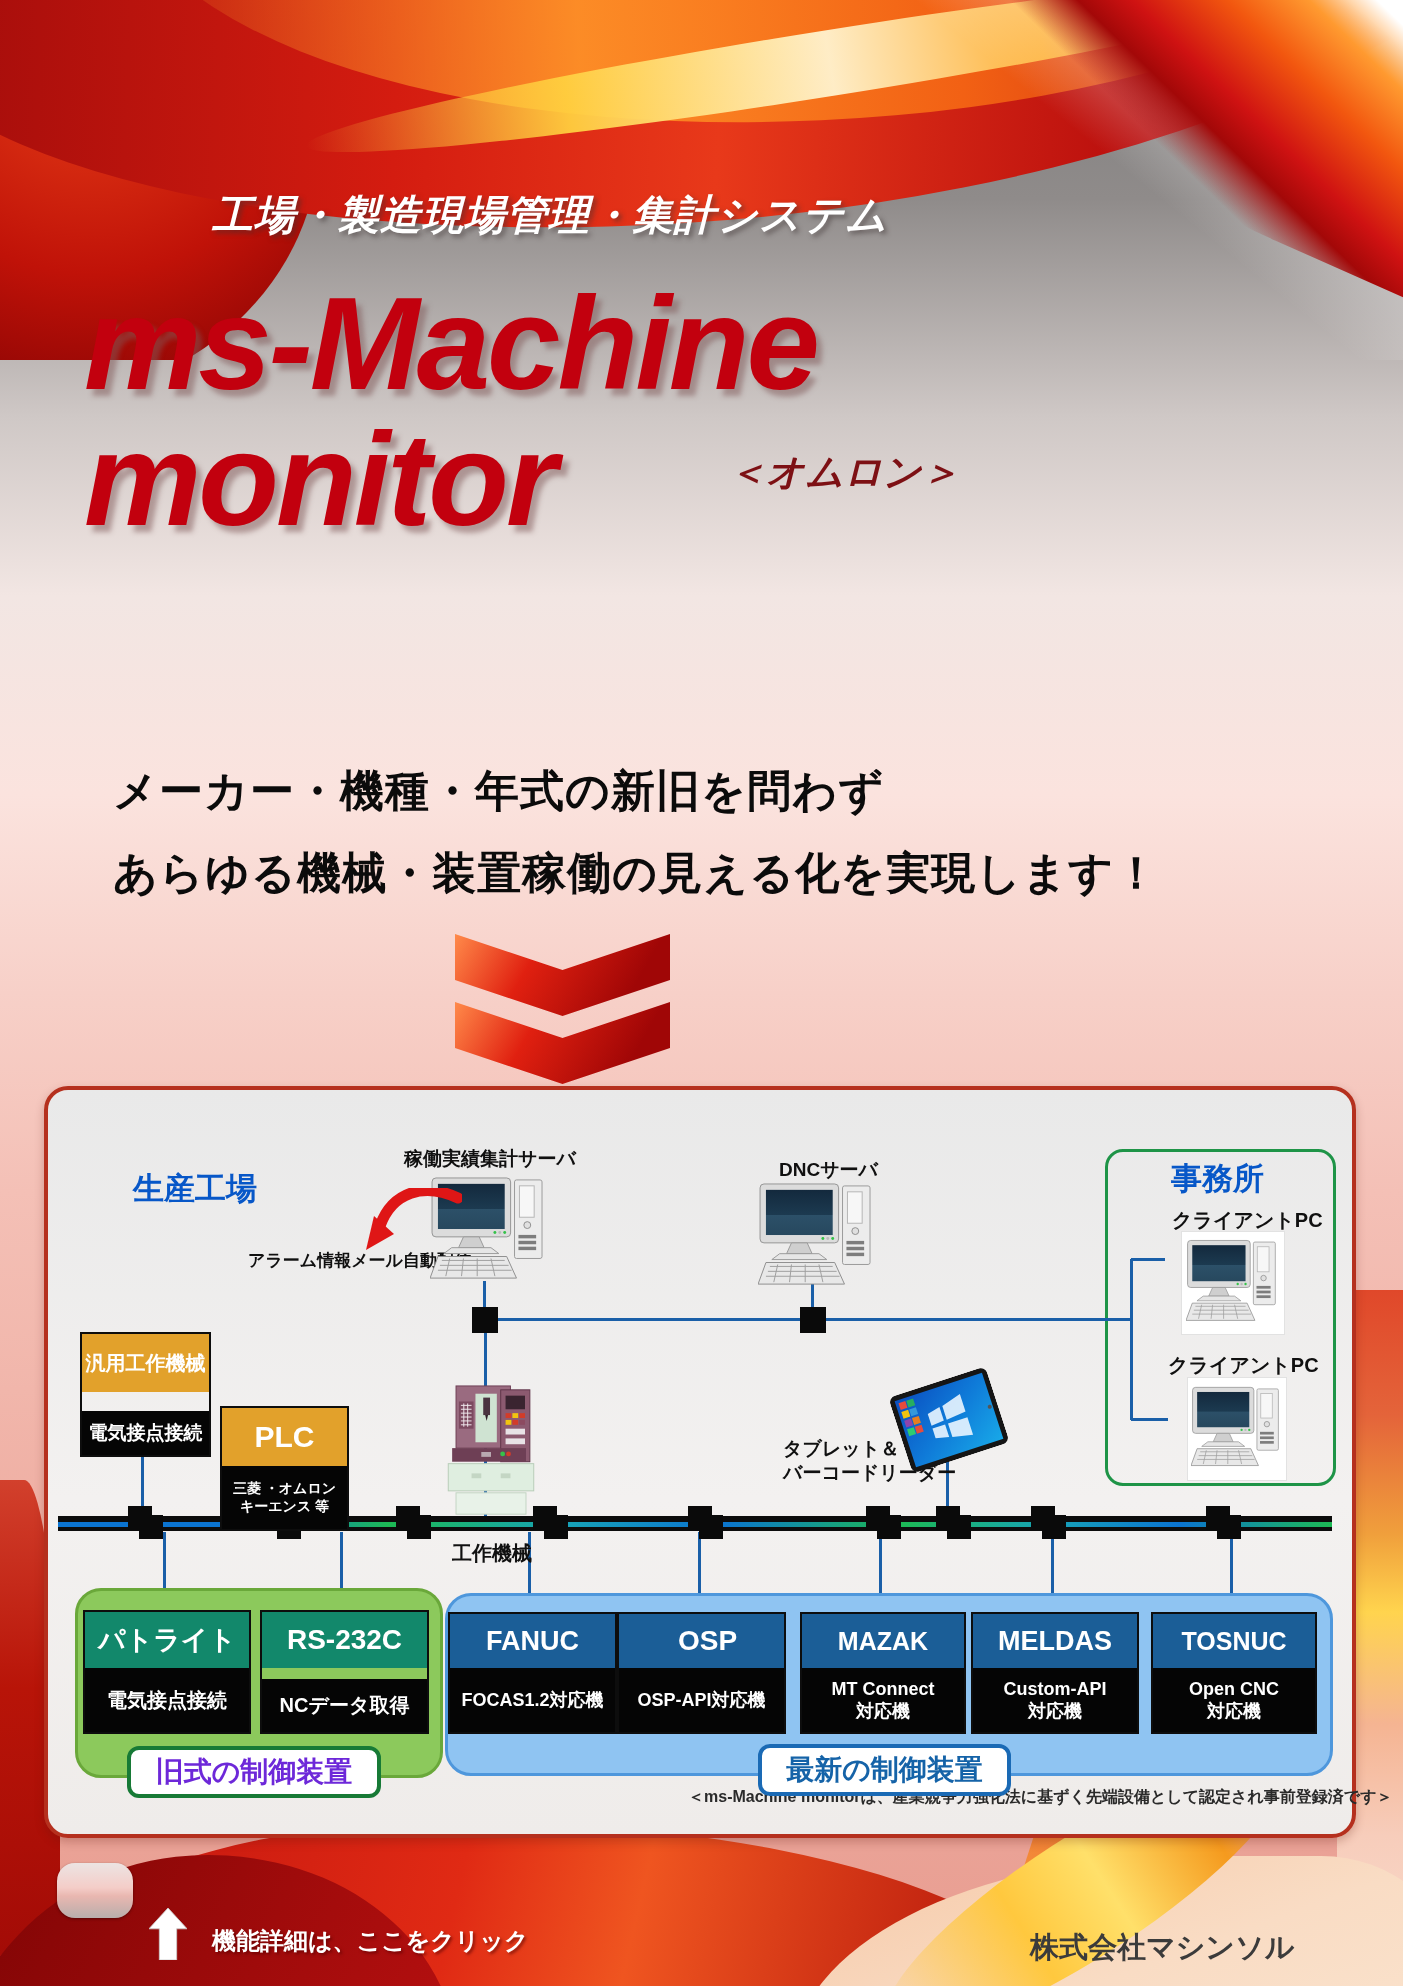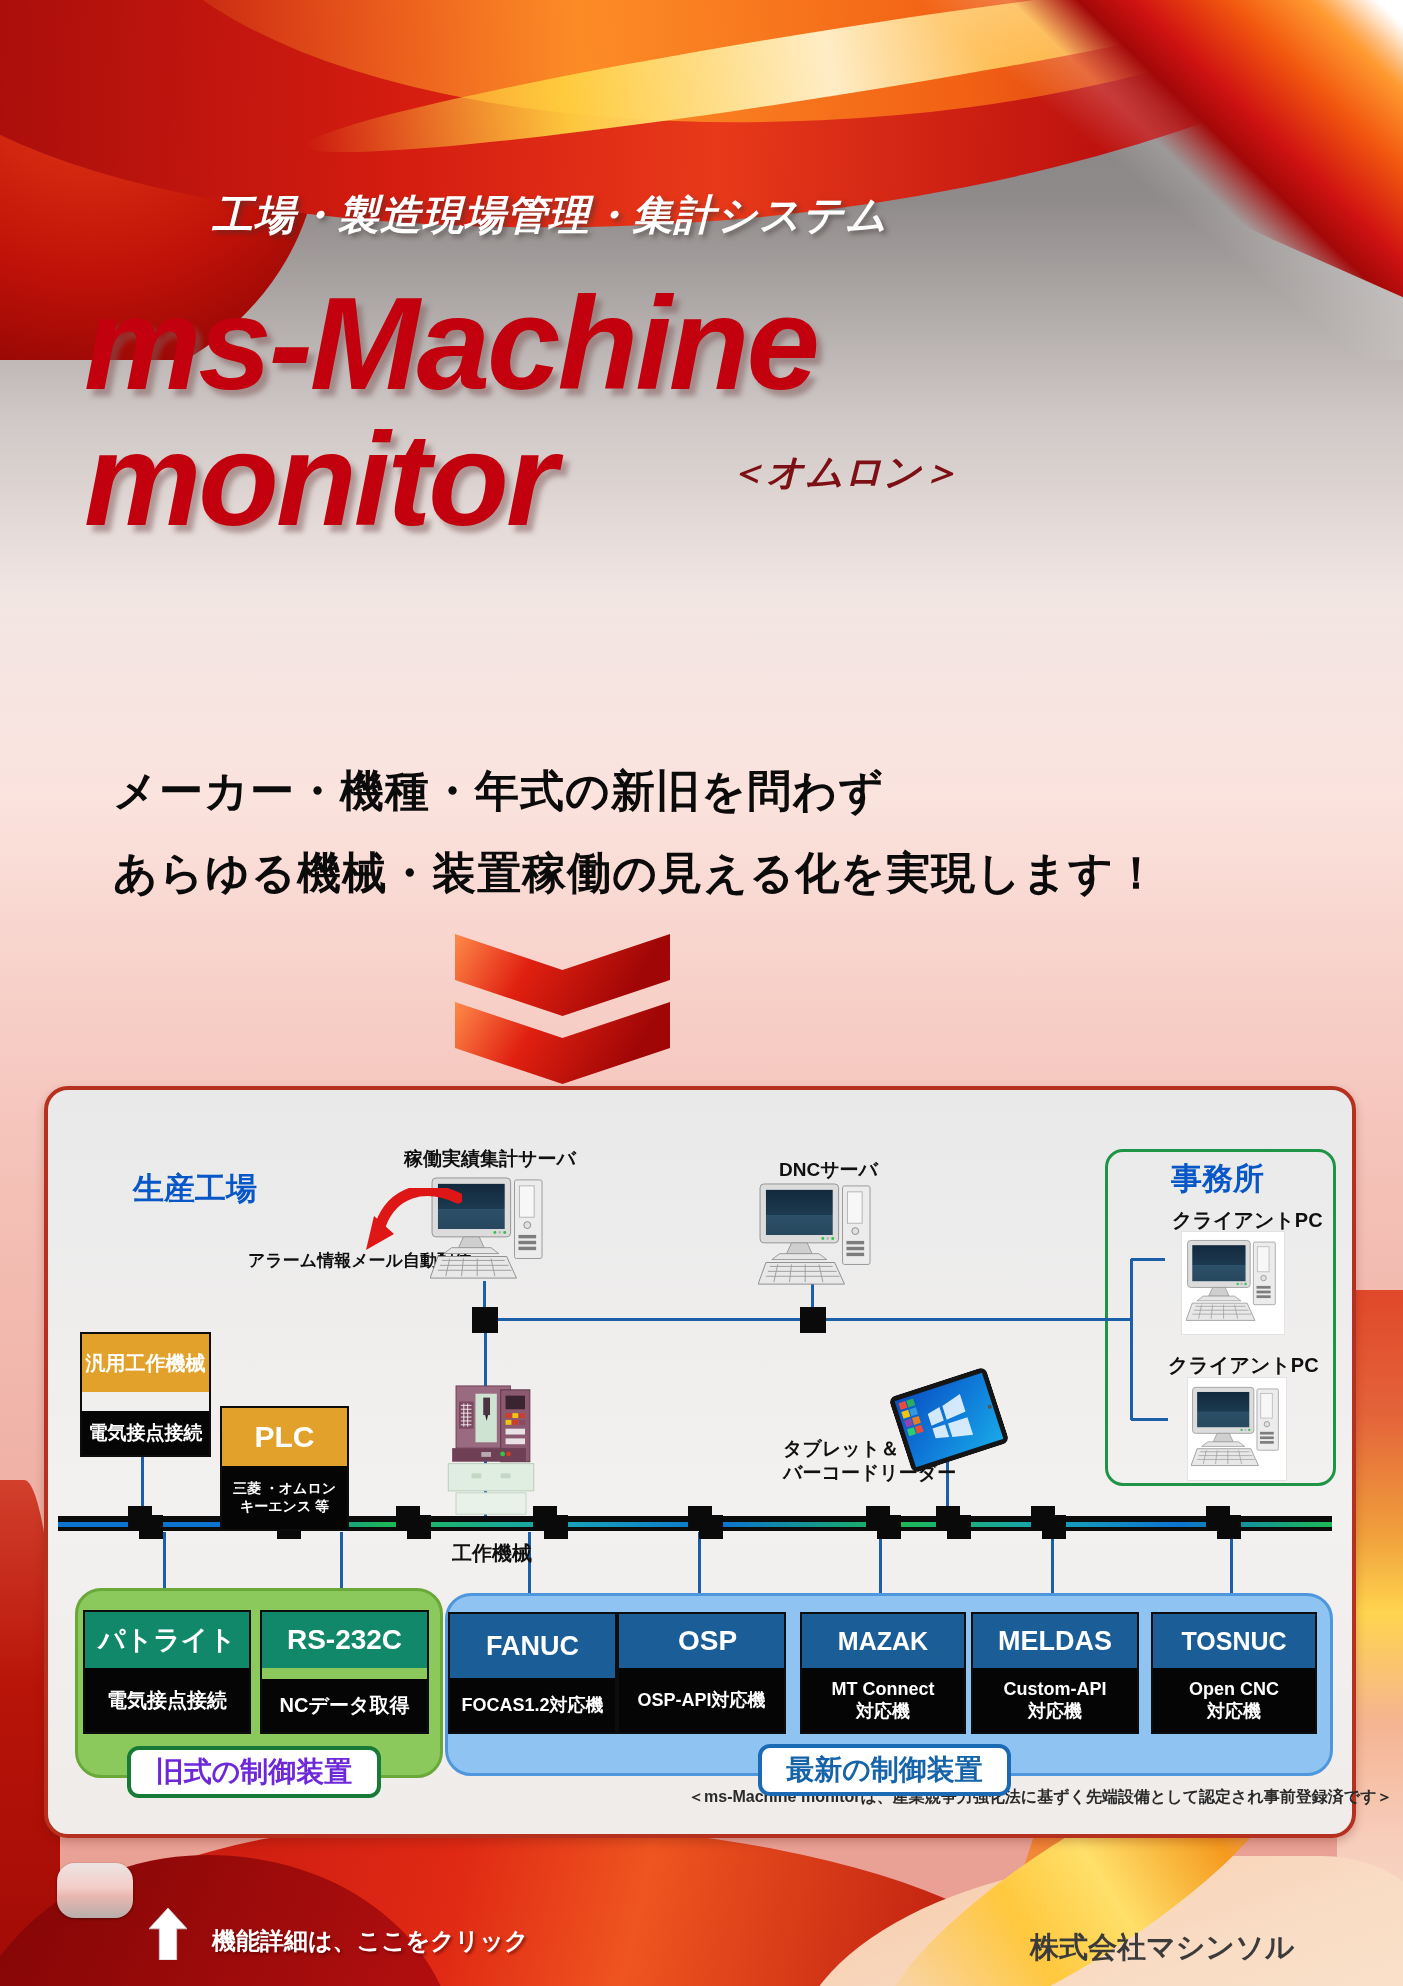--- a/index.html
+++ b/index.html
@@ -313,21 +313,21 @@
     <div class="bdy" style="font-size:20px;">電気接点接続</div>
   </div>
   <div class="node-box" style="left:260px;top:1610px;width:165px;height:120px;">
     <div class="hdr green" style="height:56px;font-size:28px;">RS-232C</div>
     <div class="bdy" style="font-size:20px;margin-top:11px;">NCデータ取得</div>
   </div>
   <div class="group-label gl-green" style="left:127px;top:1746px;width:246px;height:44px;">旧式の制御装置</div>
 
   <div class="abs container-blue"></div>
   <div class="node-box" style="left:448px;top:1612px;width:165px;height:118px;">
-    <div class="hdr blue" style="height:64px;font-size:27px;">FANUC</div>
+    <div class="hdr blue" style="height:54px;font-size:27px;">FANUC</div>
     <div class="bdy" style="font-size:18px;">FOCAS1.2対応機</div>
   </div>
   <div class="node-box" style="left:617px;top:1612px;width:165px;height:118px;">
     <div class="hdr blue" style="height:54px;font-size:28px;padding-left:12px;">OSP</div>
     <div class="bdy" style="font-size:18px;">OSP-API対応機</div>
   </div>
   <div class="node-box" style="left:800px;top:1612px;width:162px;height:118px;">
     <div class="hdr blue" style="height:54px;font-size:25px;">MAZAK</div>
     <div class="bdy" style="font-size:18px;">MT Connect
 対応機</div>

